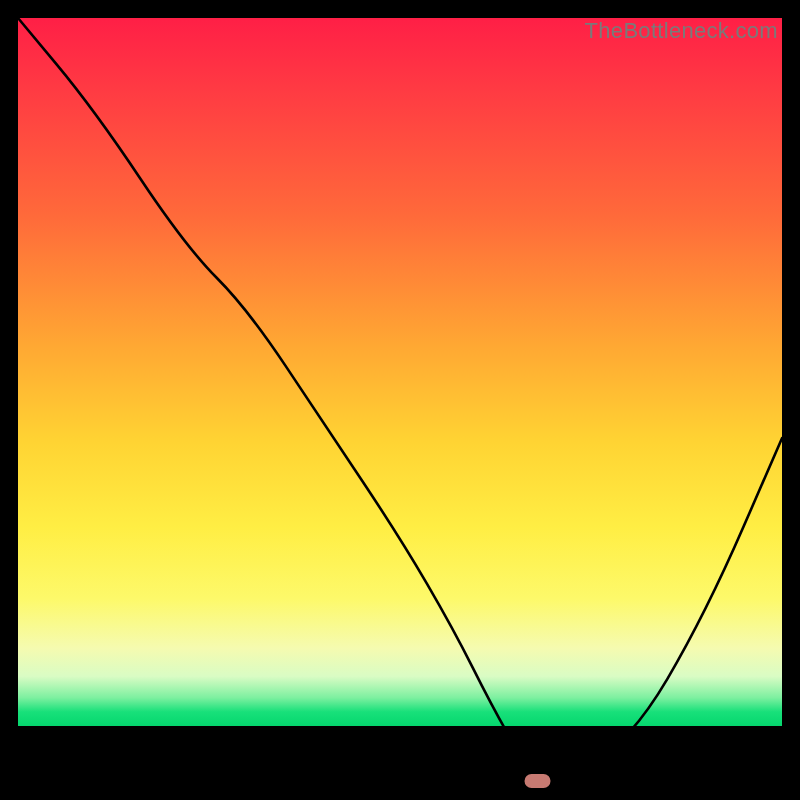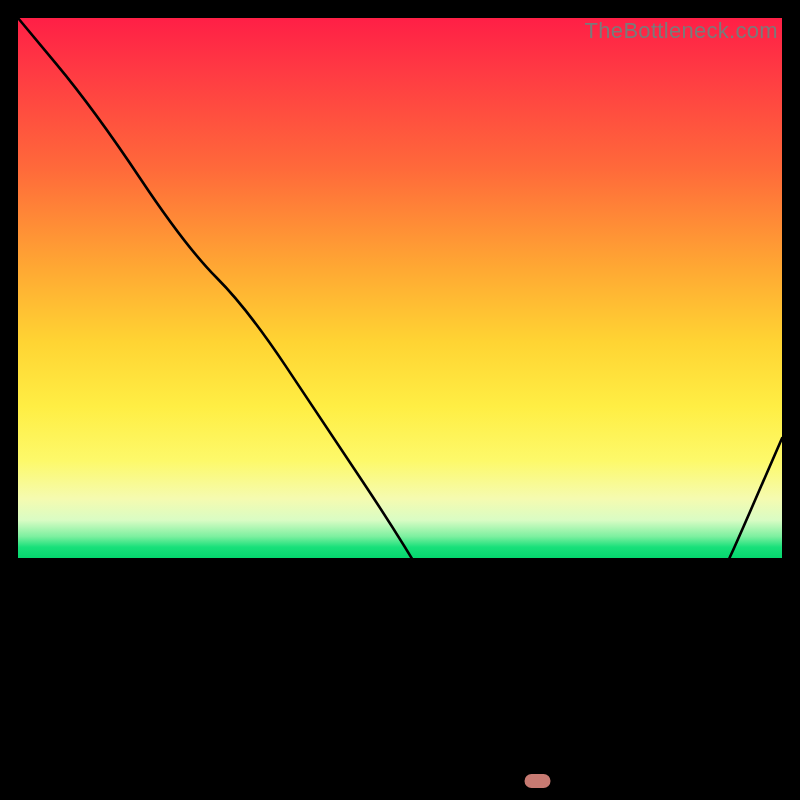--- a/index.html
+++ b/index.html
@@ -15,21 +15,21 @@
     position: relative;
     width: 800px;
     height: 800px;
     background: #000;
   }
   .plot {
     position: absolute;
     left: 18px;
     top: 18px;
     width: 764px;
-    height: 540px;
+    height: 708px;
     
     background: linear-gradient(
       to bottom,
       #ff1f46 0%,
       #ff3a43 10%,
       #ff6a3a 28%,
       #ffa733 46%,
       #ffd433 60%,
       #ffee44 72%,
       #fdf96a 82%,

